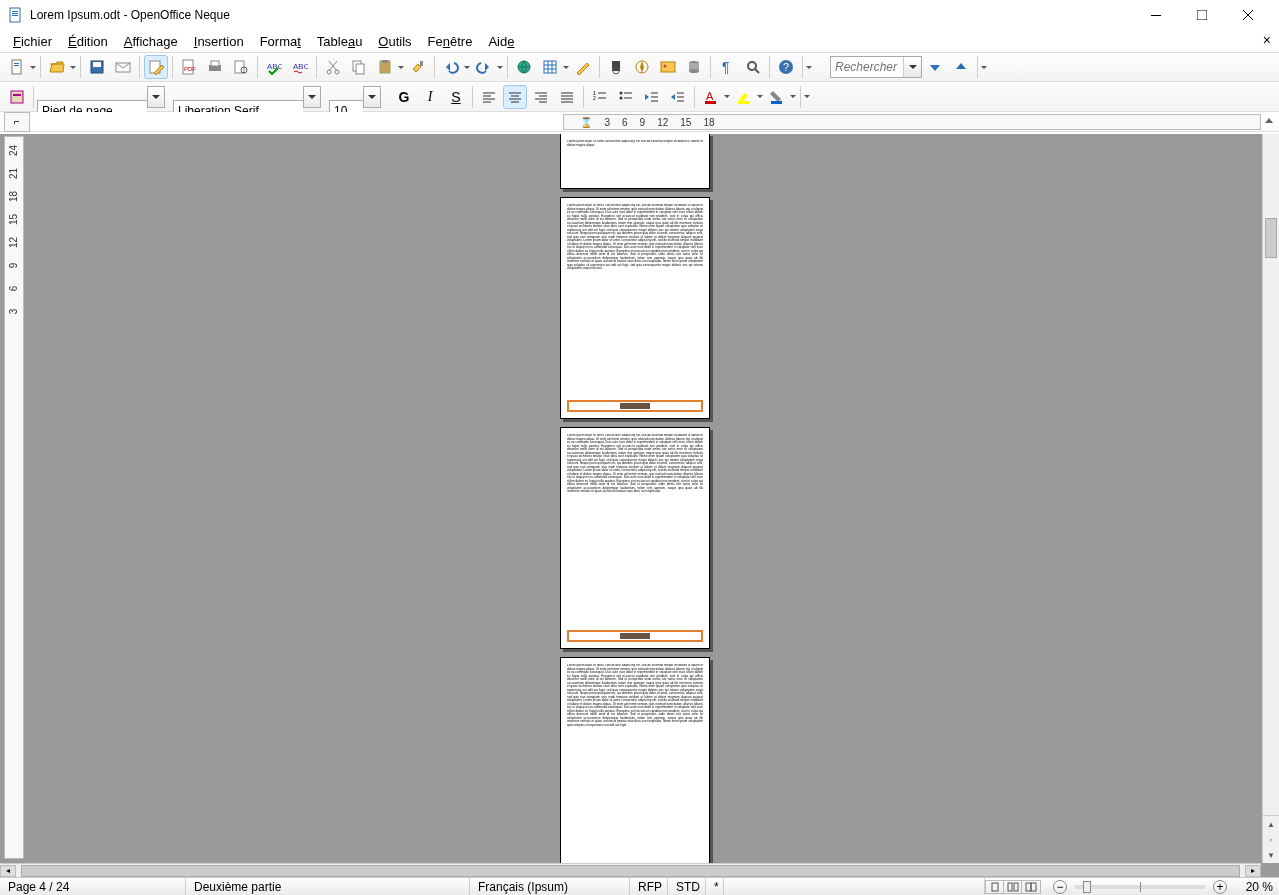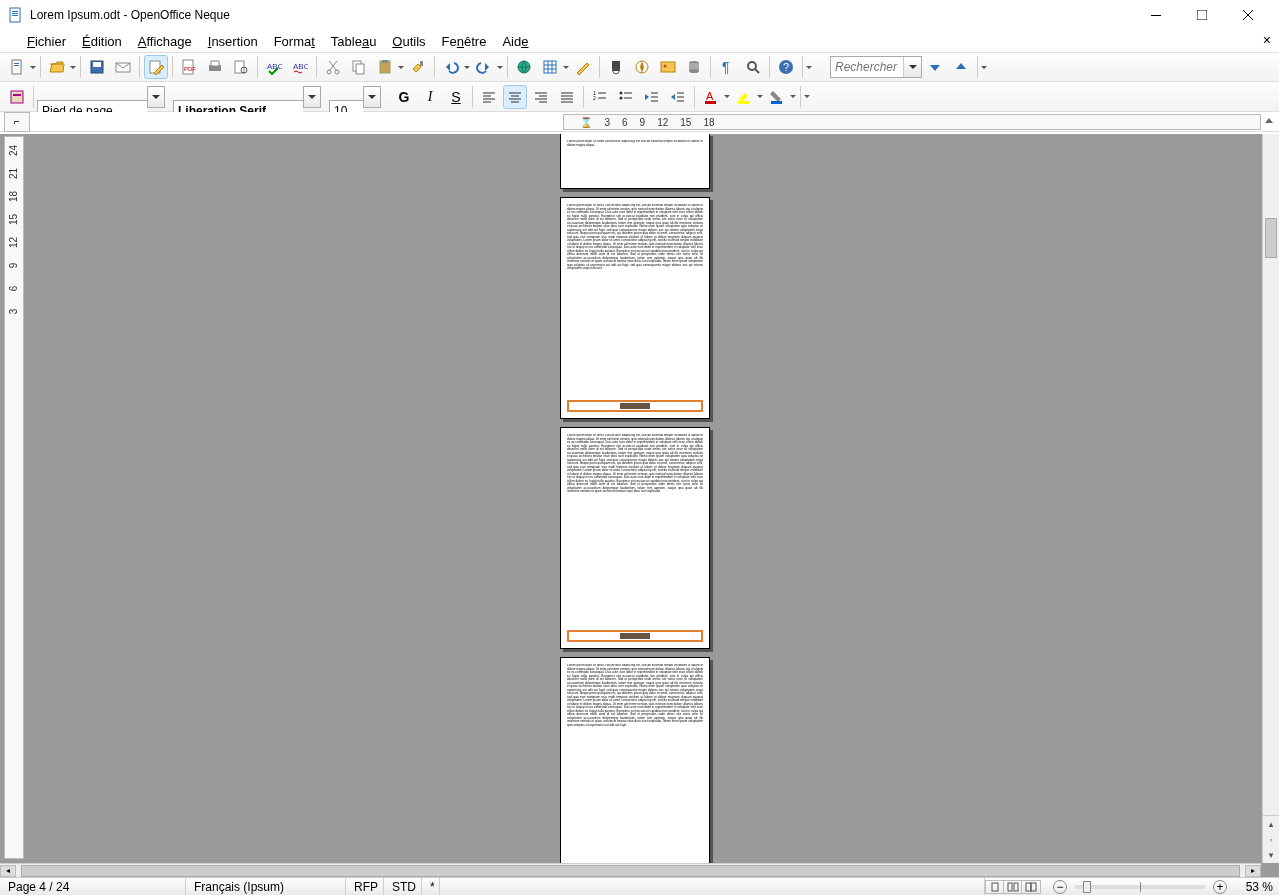--- a/index.html
+++ b/index.html
@@ -2,21 +2,21 @@
 <html><head>
 <meta charset="utf-8">
 <style>
   * { box-sizing: border-box; margin: 0; padding: 0; }
   html, body { width: 1279px; height: 895px; font-family: "Segoe UI", Tahoma, sans-serif; font-size: 12px; overflow: hidden; background: #fff; color: #000; }
   .titlebar { height: 30px; display: flex; align-items: center; padding: 0 8px; background: #fff; }
   .titlebar .icon { width: 16px; height: 16px; margin-right: 6px; }
   .titlebar .title { flex: 1; font-size: 12px; color: #000; }
   .titlebar .ctrls { display: flex; gap: 0; }
   .titlebar .ctrls div { width: 46px; height: 30px; display: flex; align-items: center; justify-content: center; font-size: 12px; }
-  .menubar { height: 22px; display: flex; align-items: center; padding: 0 20px; gap: 2px; font-size: 13px; position: relative; }
+  .menubar { height: 22px; display: flex; align-items: center; padding: 0 6px; gap: 2px; font-size: 13px; position: relative; }
   .menubar .menu-item { padding: 2px 7px; cursor: default; }
   .menubar .menu-item u { text-decoration: underline; }
   .menubar .close-doc { position: absolute; right: 8px; top: 2px; font-size: 14px; color: #000; }
   .toolbar { height: 30px; border-top: 1px solid #ddd; border-bottom: 1px solid #ddd; background: linear-gradient(#fdfdfd,#f3f3f3); display: flex; align-items: center; padding: 0 4px; gap: 0; }
   .tb-btn { width: 24px; height: 24px; display: flex; align-items: center; justify-content: center; border: 1px solid transparent; border-radius: 3px; margin: 0 1px; position: relative; }
   .tb-btn.active { border: 1px solid #a0c8ef; background: #dbeeff; }
   .tb-sep { width: 1px; height: 22px; background: #ccc; margin: 0 3px; }
   .tb-drop { width: 9px; margin-left: -2px; display:flex; align-items:center; justify-content:center;}
   .tb-drop::after { content:""; border: 3px solid transparent; border-top-color:#555; margin-top:3px;}
   .toolbar2 { height: 30px; border-bottom: 1px solid #ddd; background: linear-gradient(#fdfdfd,#f3f3f3); display: flex; align-items: center; padding: 0 4px; }
@@ -313,21 +313,21 @@
         <rect x="4" y="5" width="8" height="2" fill="#a08"></rect>
       </svg>
     </div>
   <div class="tb-sep"></div>
   <div class="combo-wrap">
     <input class="combo" style="width: 110px;" value="Pied de page">
     <div class="combo-arrow"></div>
   </div>
   <div style="width:8px"></div>
   <div class="combo-wrap">
-    <input class="combo" style="width: 130px; font-weight: bold;" value="Liberation Serif">
+    <input class="combo" style="width: 130px;" value="Liberation Serif">
     <div class="combo-arrow"></div>
   </div>
   <div style="width:8px"></div>
   <div class="combo-wrap">
     <input class="combo" style="width: 34px;" value="10">
     <div class="combo-arrow"></div>
   </div>
   <div style="width:10px"></div>
   <div class="tb-btn">
       <b style="font-size:14px">G</b>
@@ -494,20 +494,21 @@
     <div class="btn">◂</div>
     <div class="track">
         <div class="thumb"></div>
       </div>
     <div class="btn">▸</div>
   </div>
 </div>
 
 <div class="statusbar">
   <div class="cell" style="width:186px">Page 4 / 24</div>
+  <div class="cell" style="width:284px">Deuxième partie</div>
   <div class="cell" style="width:160px">Français (Ipsum)</div>
   <div class="cell" style="width:38px">RFP</div>
   <div class="cell" style="width:38px">STD</div>
   <div class="cell" style="width:18px">*</div>
   <div class="cell" style="flex:1; border-right:1px solid #ccc;"></div>
   <div class="zoomarea">
     <div class="viewmode">
       <div>
           <svg width="10" height="10">
             <rect x="2" y="1" width="6" height="8" fill="none" stroke="#555"></rect>
@@ -525,15 +526,15 @@
             <rect x="6" y="1" width="5" height="8" fill="none" stroke="#555"></rect>
           </svg>
         </div>
     </div>
     <div style="margin-left:10px;width:14px;height:14px;border:1px solid #888;border-radius:7px;display:flex;align-items:center;justify-content:center;">−</div>
     <div class="slider">
         <div class="mid"></div>
         <div class="knob"></div>
       </div>
     <div style="width:14px;height:14px;border:1px solid #888;border-radius:7px;display:flex;align-items:center;justify-content:center;">+</div>
-    <div style="width:44px;text-align:right;padding-left:6px">53 %</div>
+    <div style="width:44px;text-align:right;padding-left:6px">20 %</div>
   </div>
 </div>
 
 </body></html>

